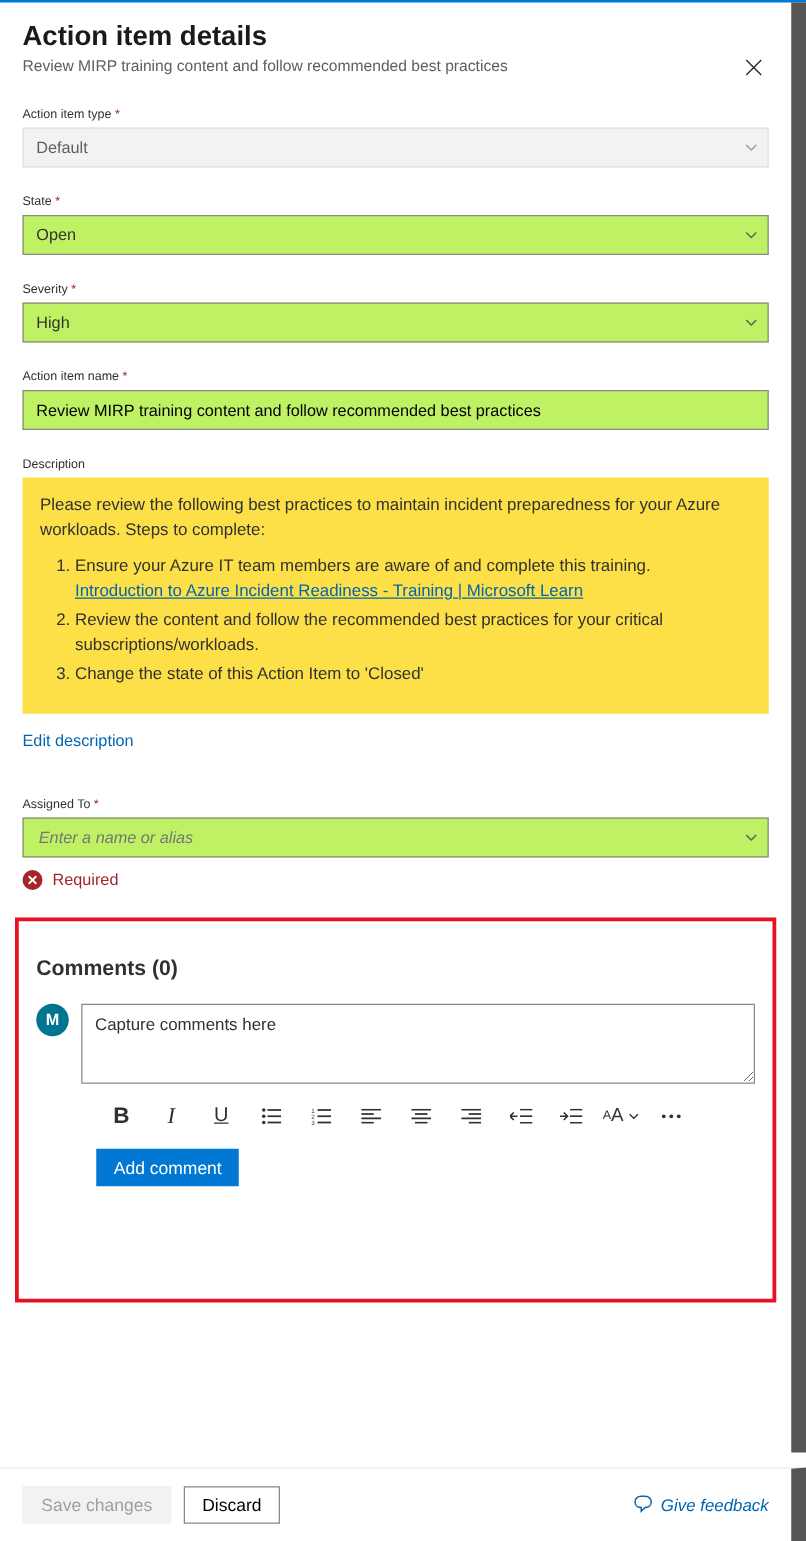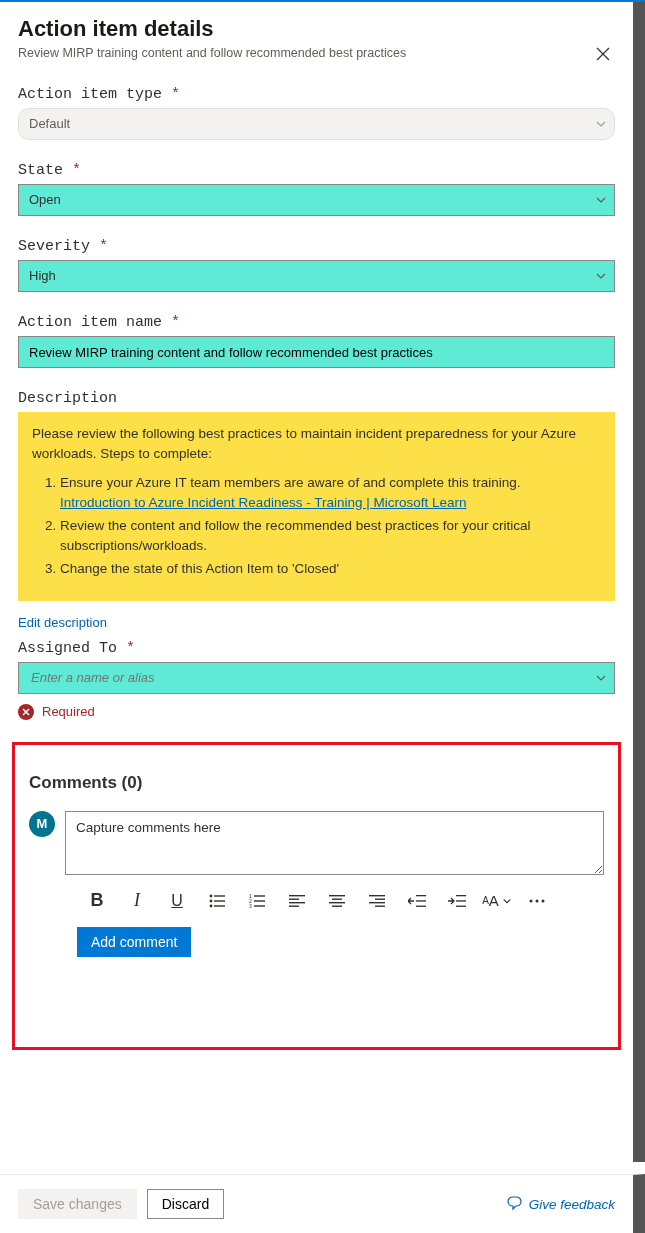--- a/index.html
+++ b/index.html
@@ -18,39 +18,39 @@
     padding: 14px 18px 0 18px;
     height: 1160px;
     position: relative;
     border-right: 12px solid #555;
   }
   .hdr { display:flex; justify-content:space-between; align-items:center; }
   .title { font-size: 22px; font-weight: 600; margin: 0 0 4px 0; color:#1b1a19; }
   .subtitle { font-size: 12.5px; color:#605e5c; margin-bottom: 26px; }
   .close-btn { width:24px; height:24px; display:flex; align-items:center; justify-content:center; cursor:pointer; color:#323130; margin-top:6px;}
   .fld { margin-bottom: 22px; }
-  .lbl { font-size: 15px; color:#323130; margin-bottom: 5px; font-family: Liberation Mono, monospace; }
+  .lbl { font-size: 10px; color:#323130; margin-bottom: 5px; }
   .req::after { content:" *"; color:#a4262c; }
   .select, .input, .combo {
     width: 100%;
     border: 1px solid #8a8886;
     padding: 6px 28px 6px 10px;
     font-size: 13px;
-    background: #5eead4;
+    background: #bef264;
     position: relative;
     height: 32px;
     line-height: 18px;
     font-family: inherit;
   }
   .select-wrap { position: relative; }
   .select-wrap .chev {
     position: absolute; right: 8px; top: 50%; transform: translateY(-50%);
     pointer-events: none; color:#605e5c;
   }
-  .disabled { background:#f3f2f1; color:#605e5c; border-color:#e1dfdd;border-radius:11px; }
+  .disabled { background:#f3f2f1; color:#605e5c; border-color:#e1dfdd; }
   .desc-box {
     background:#fde047;
     padding: 12px 14px 18px 14px;
     font-size: 13.5px;
     line-height: 1.45;
     color:#323130;
   }
   .desc-box ol { margin: 10px 0 0 10px; padding-left: 18px; }
   .desc-box li { margin-bottom: 4px; }
   .desc-box a { color:#0065b3; text-decoration: underline; }
@@ -182,21 +182,21 @@
           <span>Ensure your Azure IT team members are aware of and complete this training.</span><br>
           <a href="#">Introduction to Azure Incident Readiness - Training | Microsoft Learn</a>
         </li>
         <li>Review the content and follow the recommended best practices for your critical subscriptions/workloads.</li>
         <li>Change the state of this Action Item to 'Closed'</li>
       </ol>
     </div>
     <span class="edit-link">Edit description</span>
   </div>
 
-  <div class="fld" style="margin-top:10px;">
+  <div class="fld" style="margin-top:38px;">
     <div class="lbl req">Assigned To</div>
     <div class="select-wrap">
       <div class="select combo">
         <input type="text" placeholder="Enter a name or alias" style="">
       </div>
       <span class="chev">
         <svg width="12" height="12" viewBox="0 0 12 12">
             <path d="M2 4 L6 8 L10 4" stroke="#605e5c" stroke-width="1.2" fill="none"></path>
           </svg>
       </span>

